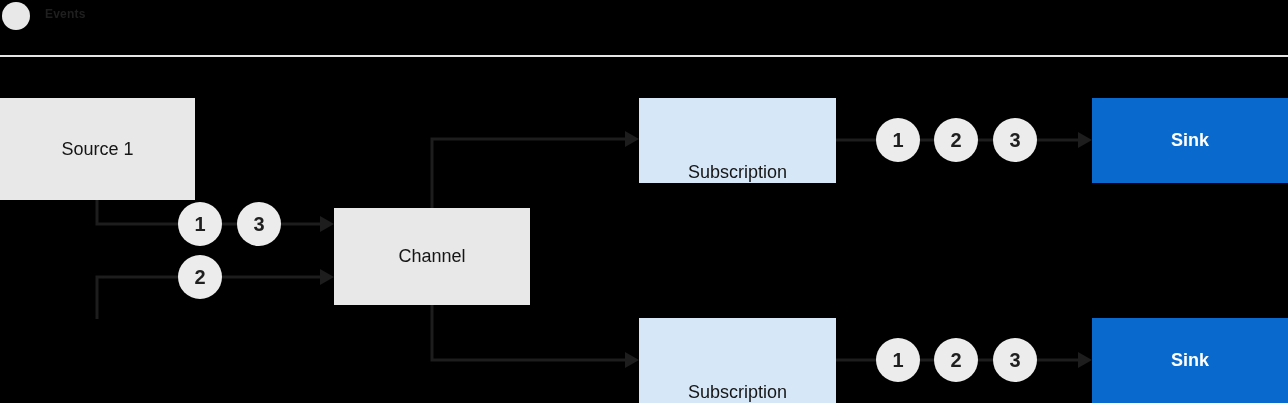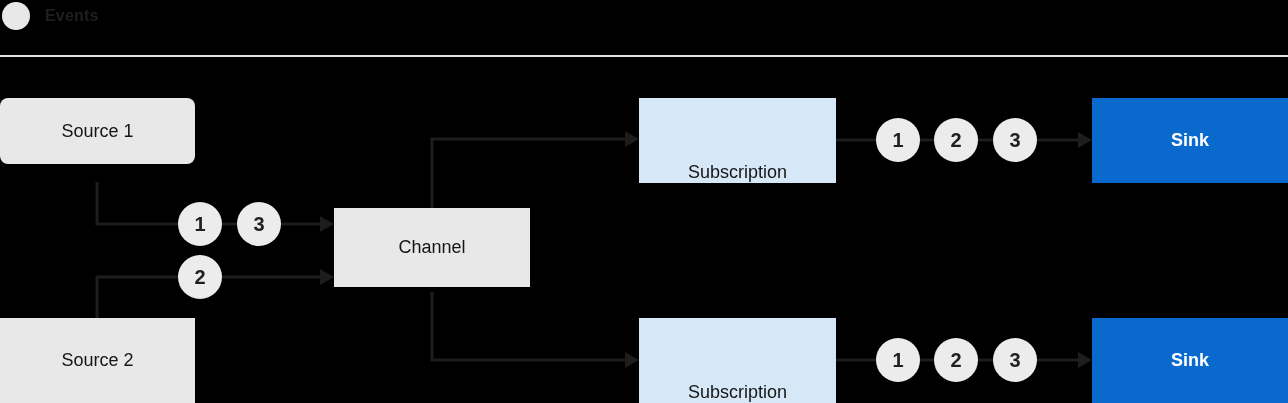--- a/index.html
+++ b/index.html
@@ -21,43 +21,43 @@
     overflow:hidden;
     font-family:"Liberation Sans", sans-serif;
   }
   
   .legend-circle{
     position:absolute;left:2px;top:2px;width:28px;height:28px;
     border-radius:50%;background:var(--box-gray);
   }
   .legend-label{
     position:absolute;left:45px;top:7px;
-    font-size:16px;font-weight:bold;color:#1f1f1f;
+    font-size:12px;font-weight:bold;color:#1f1f1f;
     letter-spacing:0.2px;
   }
   .rule{
     position:absolute;left:0;top:55px;width:1288px;height:2px;
     background:var(--rule);
   }
   
   .wires{position:absolute;left:0;top:0;z-index:1;}
   .wires path{stroke:var(--line);stroke-width:3;fill:none;}
   .wires polygon{fill:var(--line);stroke:none;}
   
   .node{
     position:absolute;z-index:2;
     display:flex;align-items:center;justify-content:center;
     font-size:18px;color:var(--text-dark);
   }
   .node.gray{background:var(--box-gray);}
   .node.lightblue{background:var(--light-blue);align-items:flex-end;}
   .node.blue{background:var(--blue);color:var(--text-light);font-weight:bold;}
-  #source1{left:0;top:98px;width:195px;height:66px;border-radius:8px;}
+  #source1{left:0;top:98px;width:195px;height:102px;}
   #source2{left:0;top:318px;width:195px;height:85px;}
-  #channel{left:334px;top:208px;width:196px;height:79px;}
+  #channel{left:334px;top:208px;width:196px;height:97px;}
   #sub-top{left:639px;top:98px;width:197px;height:85px;}
   #sub-bottom{left:639px;top:318px;width:197px;height:85px;}
   #sink-top{left:1092px;top:98px;width:196px;height:85px;}
   #sink-bottom{left:1092px;top:318px;width:196px;height:85px;}
   
   .event-circle{
     position:absolute;z-index:3;width:44px;height:44px;border-radius:50%;
     background:var(--circle-gray);
     display:flex;align-items:center;justify-content:center;
     font-size:20px;font-weight:bold;color:#1f1f1f;
@@ -87,23 +87,20 @@
 
     <path d="M836,140 H1080"></path>
     <polygon points="1078,132 1092,140 1078,148"></polygon>
 
     <path d="M836,360 H1080"></path>
     <polygon points="1078,352 1092,360 1078,368"></polygon>
   </svg>
 
   <div class="node gray" id="source1">
     <span>Source 1</span>
-  </div>
-  <div class="node gray" id="source2">
-    <span>Source 2</span>
   </div>
   <div class="node gray" id="channel">
     <span>Channel</span>
   </div>
   <div class="node lightblue" id="sub-top">
     <span>Subscription</span>
   </div>
   <div class="node lightblue" id="sub-bottom">
     <span>Subscription</span>
   </div>

